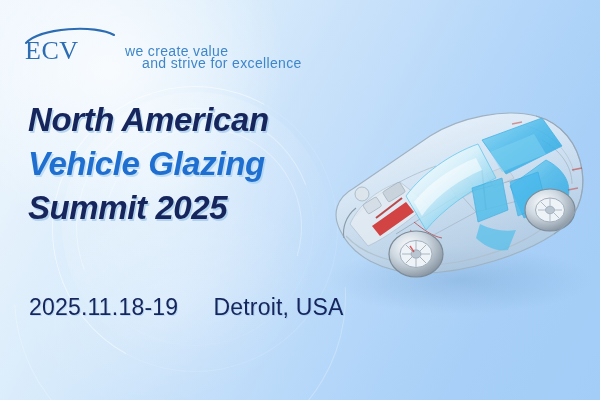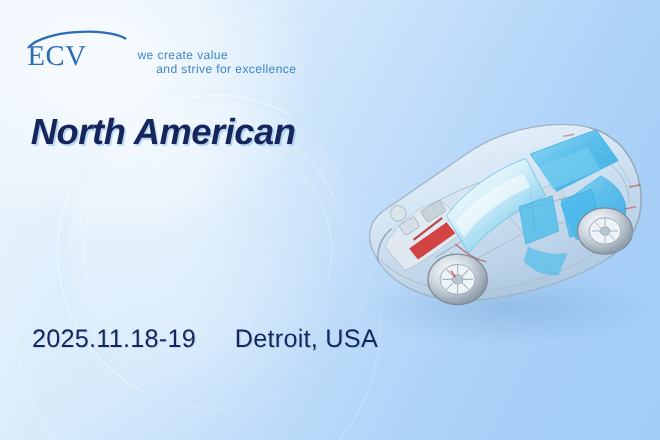--- a/index.html
+++ b/index.html
@@ -110,21 +110,21 @@
     font-size: 26px;
     line-height: 38px;
     letter-spacing: 0.5px;
     color: #2c6cb3;
     font-weight: 400;
   }
   .logo-tagline {
     margin-left: 9px;
     margin-bottom: 3px;
     color: #3f86c9;
-    font-size: 11px;
+    font-size: 14px;
     line-height: 12px;
     letter-spacing: 0.35px;
     white-space: nowrap;
   }
   .logo-tagline .t2 { display: block; padding-left: 17px; }
 
   
   .headline {
     position: absolute;
     left: 28px;
@@ -193,20 +193,22 @@
       <div class="logo-word">ECV</div>
     </div>
     <div class="logo-tagline">
       <span class="t1">we create value</span>
       <span class="t2">and strive for excellence</span>
     </div>
   </div>
 
   <div class="headline">
     <div class="line">North American</div>
+    <div class="line accent">Vehicle Glazing</div>
+    <div class="line">Summit 2025</div>
   </div>
 
   <div class="meta">
     <span>2025.11.18-19</span>
     <span class="gap"></span>
     <span>Detroit, USA</span>
   </div>
 
   <div class="car-art">
     <svg viewBox="0 0 296 252">

